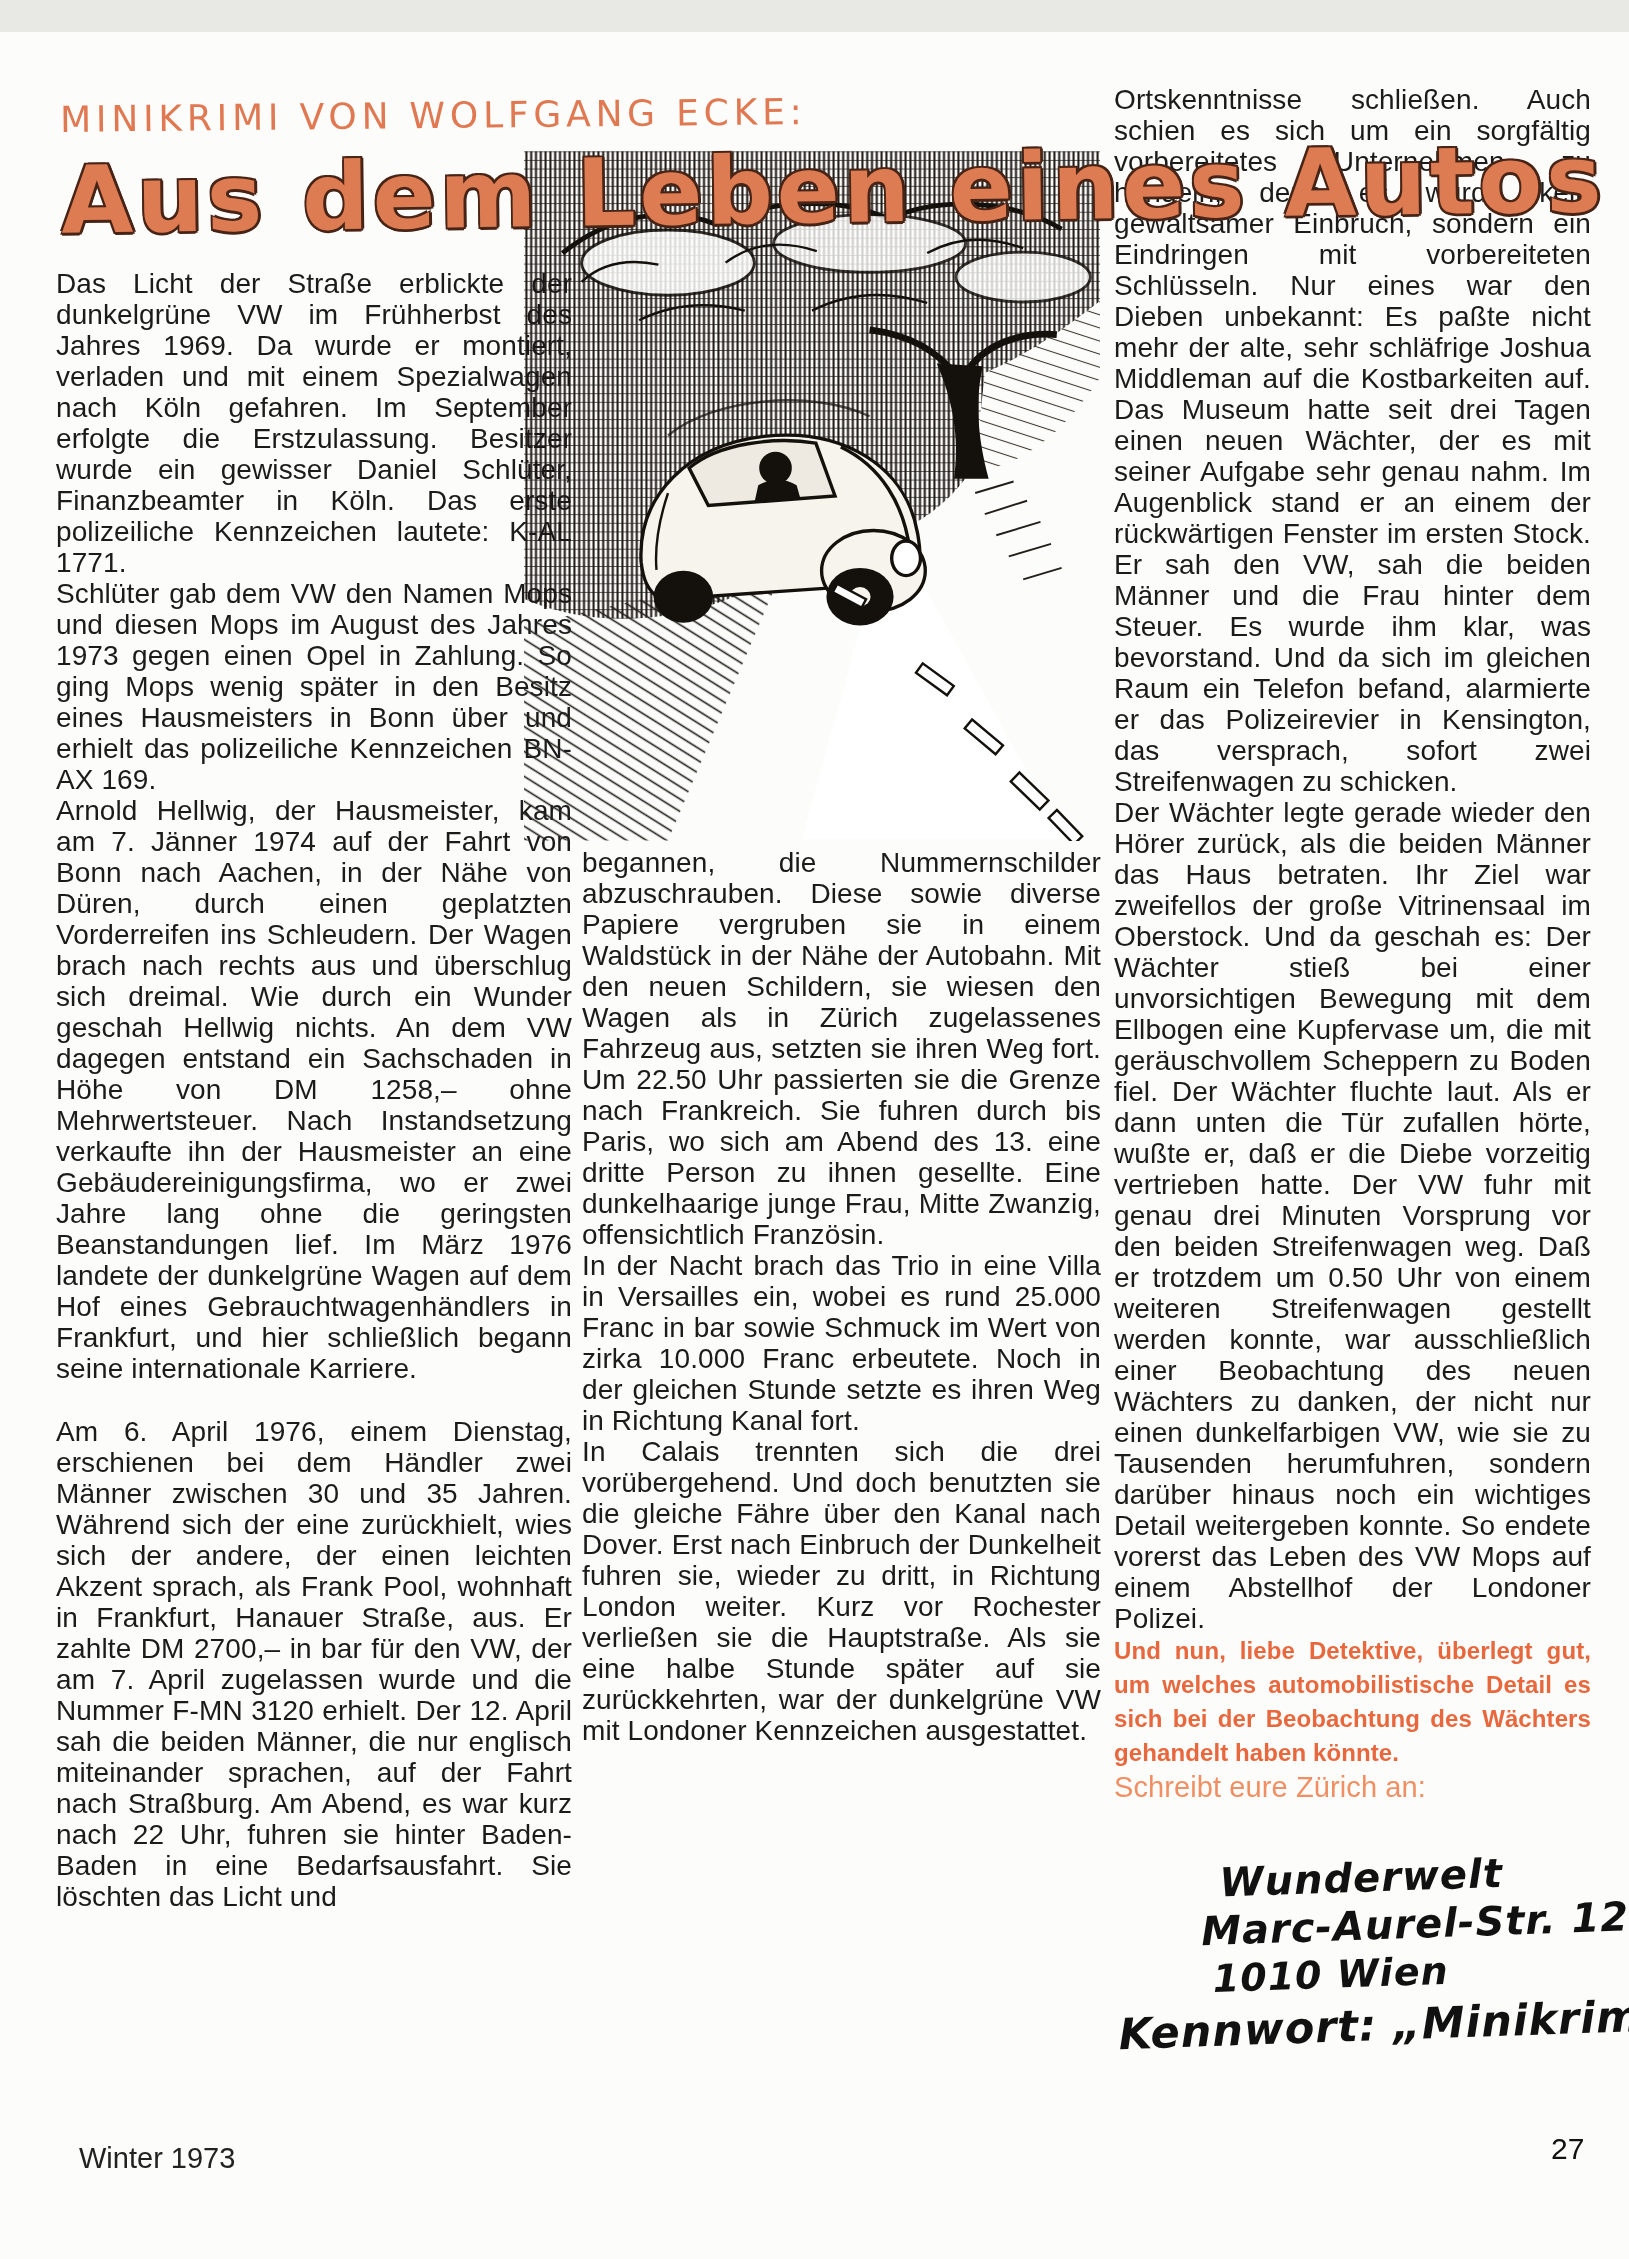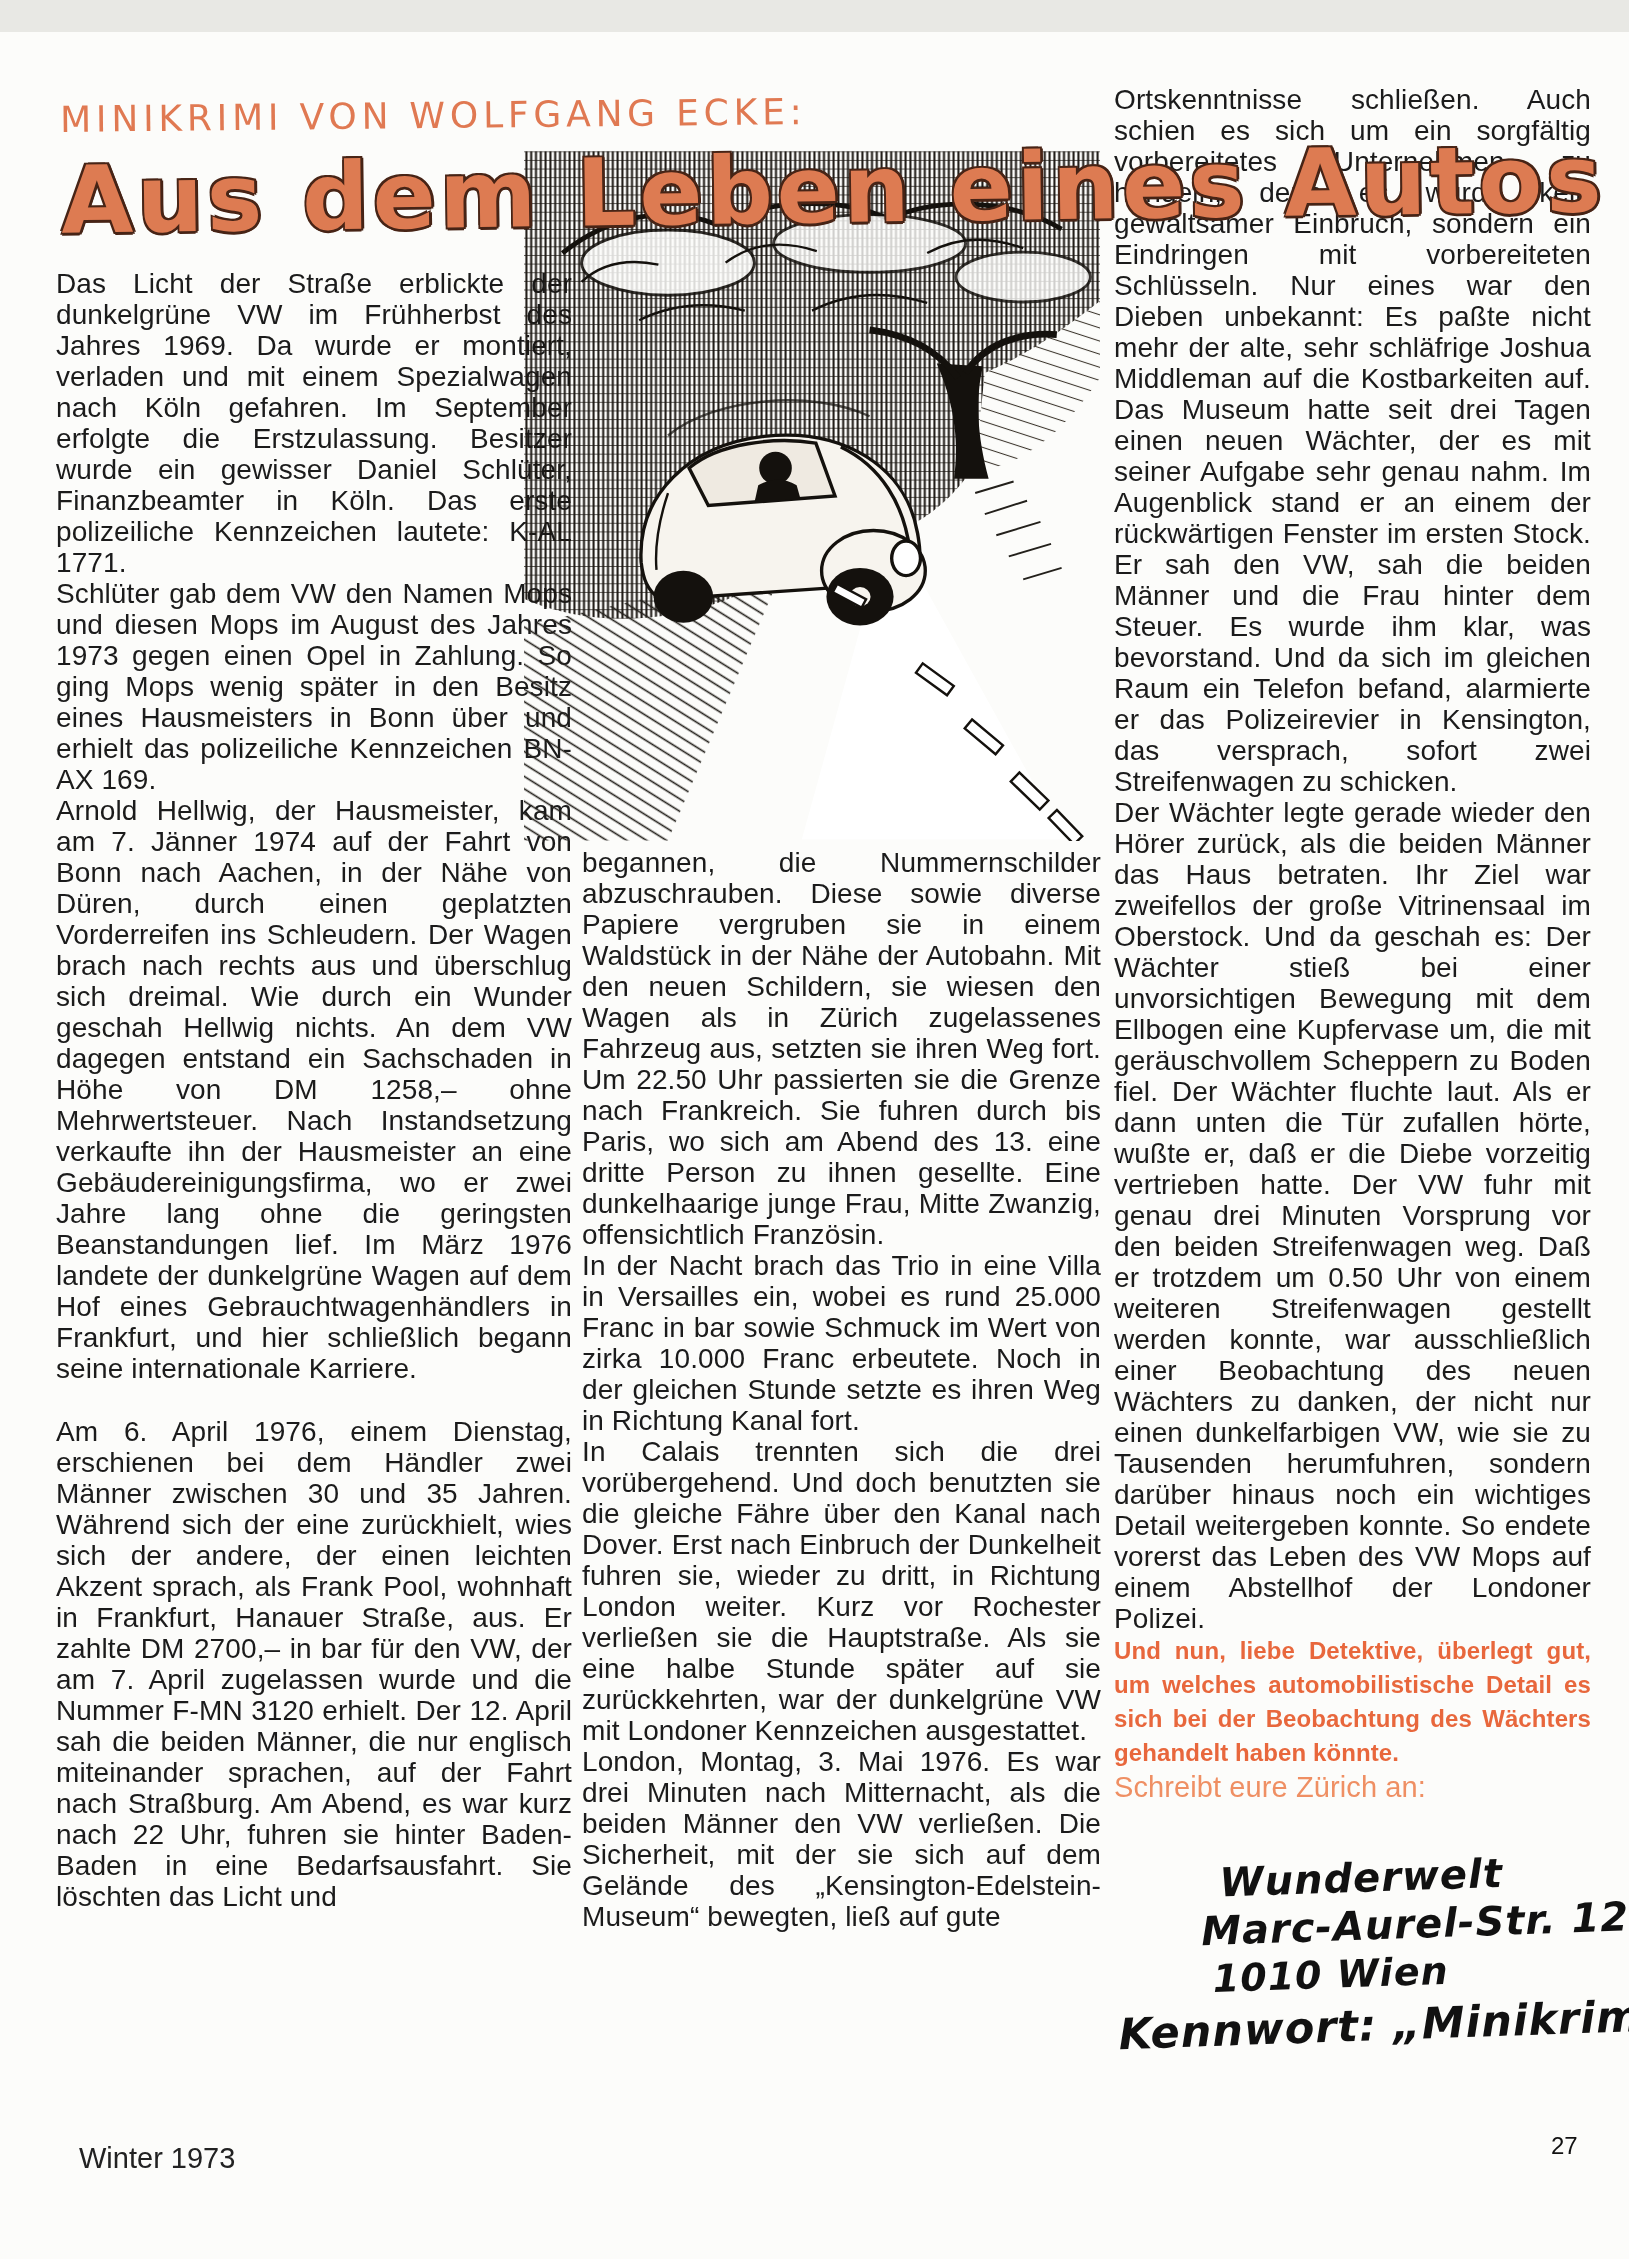--- a/index.html
+++ b/index.html
@@ -72,21 +72,21 @@
   .address .hw2{margin-left:88px;}
   .address .hw3{margin-left:98px;font-size:38px;}
   .address .hw4{margin-left:1.9px;font-size:43px;margin-top:3.8px;}
   
   .footer-left{
     position:absolute;left:79px;top:2110px;
     font-size:29px;color:#222;
   }
   .page-number{
     position:absolute;left:1551px;top:2100px;
-    font-size:24px;color:#111;
+    font-size:30px;color:#111;
   }
   .illo{position:absolute;left:524px;top:115px;z-index:1;}
 </style>
 </head>
 <body>
 
 <div class="page">
 
   <div class="kicker">MINIKRIMI VON WOLFGANG ECKE:</div>
   <div class="big-title">Aus dem Leben eines Autos</div>
@@ -159,21 +159,20 @@
     <p>Das Licht der Straße erblickte der dunkelgrüne VW im Frühherbst des Jahres 1969. Da wurde er montiert, verladen und mit einem Spezialwagen nach Köln gefahren. Im September erfolgte die Erstzulassung. Besitzer wurde ein gewisser Daniel Schlüter, Finanzbeamter in Köln. Das erste polizeiliche Kennzeichen lautete: K-AL 1771.</p>
     <p>Schlüter gab dem VW den Namen Mops und diesen Mops im August des Jahres 1973 gegen einen Opel in Zahlung. So ging Mops wenig später in den Besitz eines Hausmeisters in Bonn über und erhielt das polizeiliche Kennzeichen BN-AX 169.</p>
     <p>Arnold Hellwig, der Hausmeister, kam am 7. Jänner 1974 auf der Fahrt von Bonn nach Aachen, in der Nähe von Düren, durch einen geplatzten Vorderreifen ins Schleudern. Der Wagen brach nach rechts aus und überschlug sich dreimal. Wie durch ein Wunder geschah Hellwig nichts. An dem VW dagegen entstand ein Sachschaden in Höhe von DM 1258,– ohne Mehrwertsteuer. Nach Instandsetzung verkaufte ihn der Hausmeister an eine Gebäudereinigungsfirma, wo er zwei Jahre lang ohne die geringsten Beanstandungen lief. Im März 1976 landete der dunkelgrüne Wagen auf dem Hof eines Gebrauchtwagenhändlers in Frankfurt, und hier schließlich begann seine internationale Karriere.</p>
     <p class="gap">Am 6. April 1976, einem Dienstag, erschienen bei dem Händler zwei Männer zwischen 30 und 35 Jahren. Während sich der eine zurückhielt, wies sich der andere, der einen leichten Akzent sprach, als Frank Pool, wohnhaft in Frankfurt, Hanauer Straße, aus. Er zahlte DM 2700,– in bar für den VW, der am 7. April zugelassen wurde und die Nummer F-MN 3120 erhielt. Der 12. April sah die beiden Männer, die nur englisch miteinander sprachen, auf der Fahrt nach Straßburg. Am Abend, es war kurz nach 22 Uhr, fuhren sie hinter Baden-Baden in eine Bedarfsausfahrt. Sie löschten das Licht und</p>
   </div>
 
   <div class="col" id="col2">
     <p>begannen, die Nummernschilder abzuschrauben. Diese sowie diverse Papiere vergruben sie in einem Waldstück in der Nähe der Autobahn. Mit den neuen Schildern, sie wiesen den Wagen als in Zürich zugelassenes Fahrzeug aus, setzten sie ihren Weg fort. Um 22.50 Uhr passierten sie die Grenze nach Frankreich. Sie fuhren durch bis Paris, wo sich am Abend des 13. eine dritte Person zu ihnen gesellte. Eine dunkelhaarige junge Frau, Mitte Zwanzig, offensichtlich Französin.</p>
     <p>In der Nacht brach das Trio in eine Villa in Versailles ein, wobei es rund 25.000 Franc in bar sowie Schmuck im Wert von zirka 10.000 Franc erbeutete. Noch in der gleichen Stunde setzte es ihren Weg in Richtung Kanal fort.</p>
     <p>In Calais trennten sich die drei vorübergehend. Und doch benutzten sie die gleiche Fähre über den Kanal nach Dover. Erst nach Einbruch der Dunkelheit fuhren sie, wieder zu dritt, in Richtung London weiter. Kurz vor Rochester verließen sie die Hauptstraße. Als sie eine halbe Stunde später auf sie zurückkehrten, war der dunkelgrüne VW mit Londoner Kennzeichen ausgestattet.</p>
-    <p>London, Montag, 3. Mai 1976. Es war drei Minuten nach Mitternacht, als die beiden Männer den VW verließen. Die Sicherheit, mit der sie sich auf dem Gelände des „Kensington-Edelstein-Museum“ bewegten, ließ auf gute</p>
   </div>
 
   <div class="col" id="col3">
     <p>Ortskenntnisse schließen. Auch schien es sich um ein sorgfältig vorbereitetes Unternehmen zu handeln, denn es wurde kein gewaltsamer Einbruch, sondern ein Eindringen mit vorbereiteten Schlüsseln. Nur eines war den Dieben unbekannt: Es paßte nicht mehr der alte, sehr schläfrige Joshua Middleman auf die Kostbarkeiten auf. Das Museum hatte seit drei Tagen einen neuen Wächter, der es mit seiner Aufgabe sehr genau nahm. Im Augenblick stand er an einem der rückwärtigen Fenster im ersten Stock. Er sah den VW, sah die beiden Männer und die Frau hinter dem Steuer. Es wurde ihm klar, was bevorstand. Und da sich im gleichen Raum ein Telefon befand, alarmierte er das Polizeirevier in Kensington, das versprach, sofort zwei Streifenwagen zu schicken.</p>
     <p>Der Wächter legte gerade wieder den Hörer zurück, als die beiden Männer das Haus betraten. Ihr Ziel war zweifellos der große Vitrinensaal im Oberstock. Und da geschah es: Der Wächter stieß bei einer unvorsichtigen Bewegung mit dem Ellbogen eine Kupfervase um, die mit geräuschvollem Scheppern zu Boden fiel. Der Wächter fluchte laut. Als er dann unten die Tür zufallen hörte, wußte er, daß er die Diebe vorzeitig vertrieben hatte. Der VW fuhr mit genau drei Minuten Vorsprung vor den beiden Streifenwagen weg. Daß er trotzdem um 0.50 Uhr von einem weiteren Streifenwagen gestellt werden konnte, war ausschließlich einer Beobachtung des neuen Wächters zu danken, der nicht nur einen dunkelfarbigen VW, wie sie zu Tausenden herumfuhren, sondern darüber hinaus noch ein wichtiges Detail weitergeben konnte. So endete vorerst das Leben des VW Mops auf einem Abstellhof der Londoner Polizei.</p>
     <p class="challenge">Und nun, liebe Detektive, überlegt gut, um welches automobilistische Detail es sich bei der Beobachtung des Wächters gehandelt haben könnte.</p>
     <p class="cta">Schreibt eure Zürich an:</p>
     <div class="address">
       <div class="hw hw1">Wunderwelt</div>
       <div class="hw hw2">Marc-Aurel-Str. 12</div>

